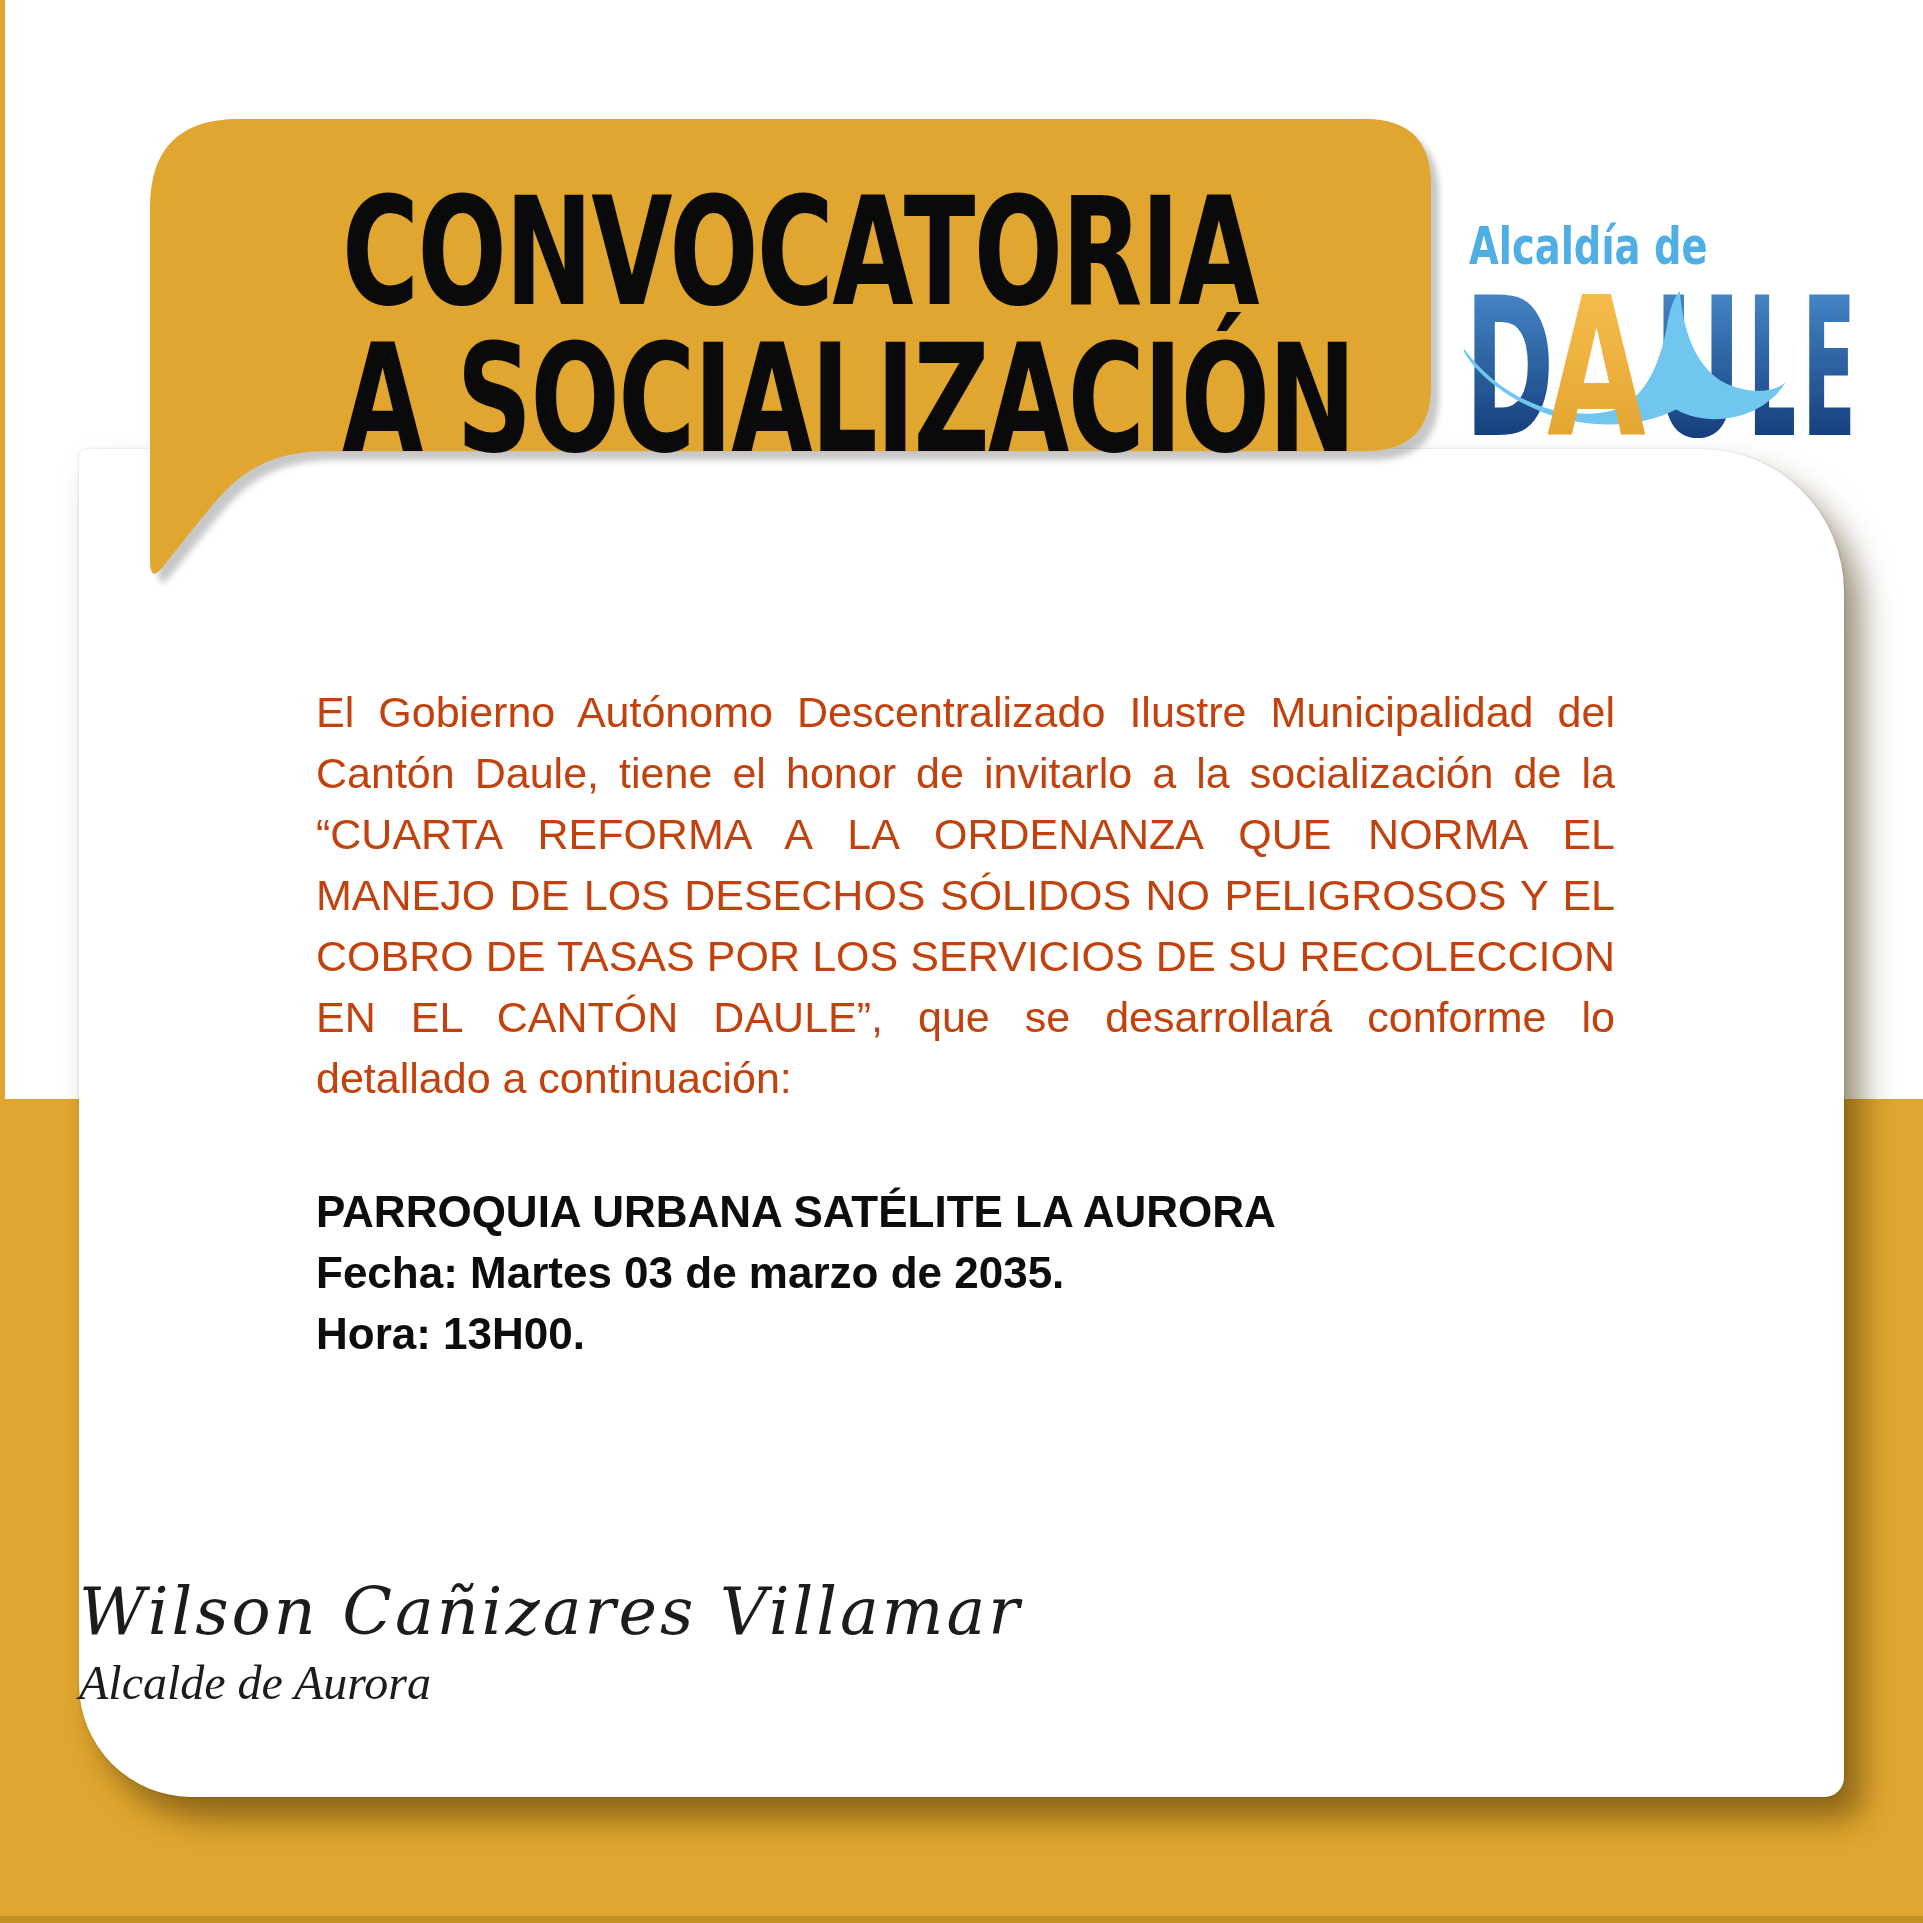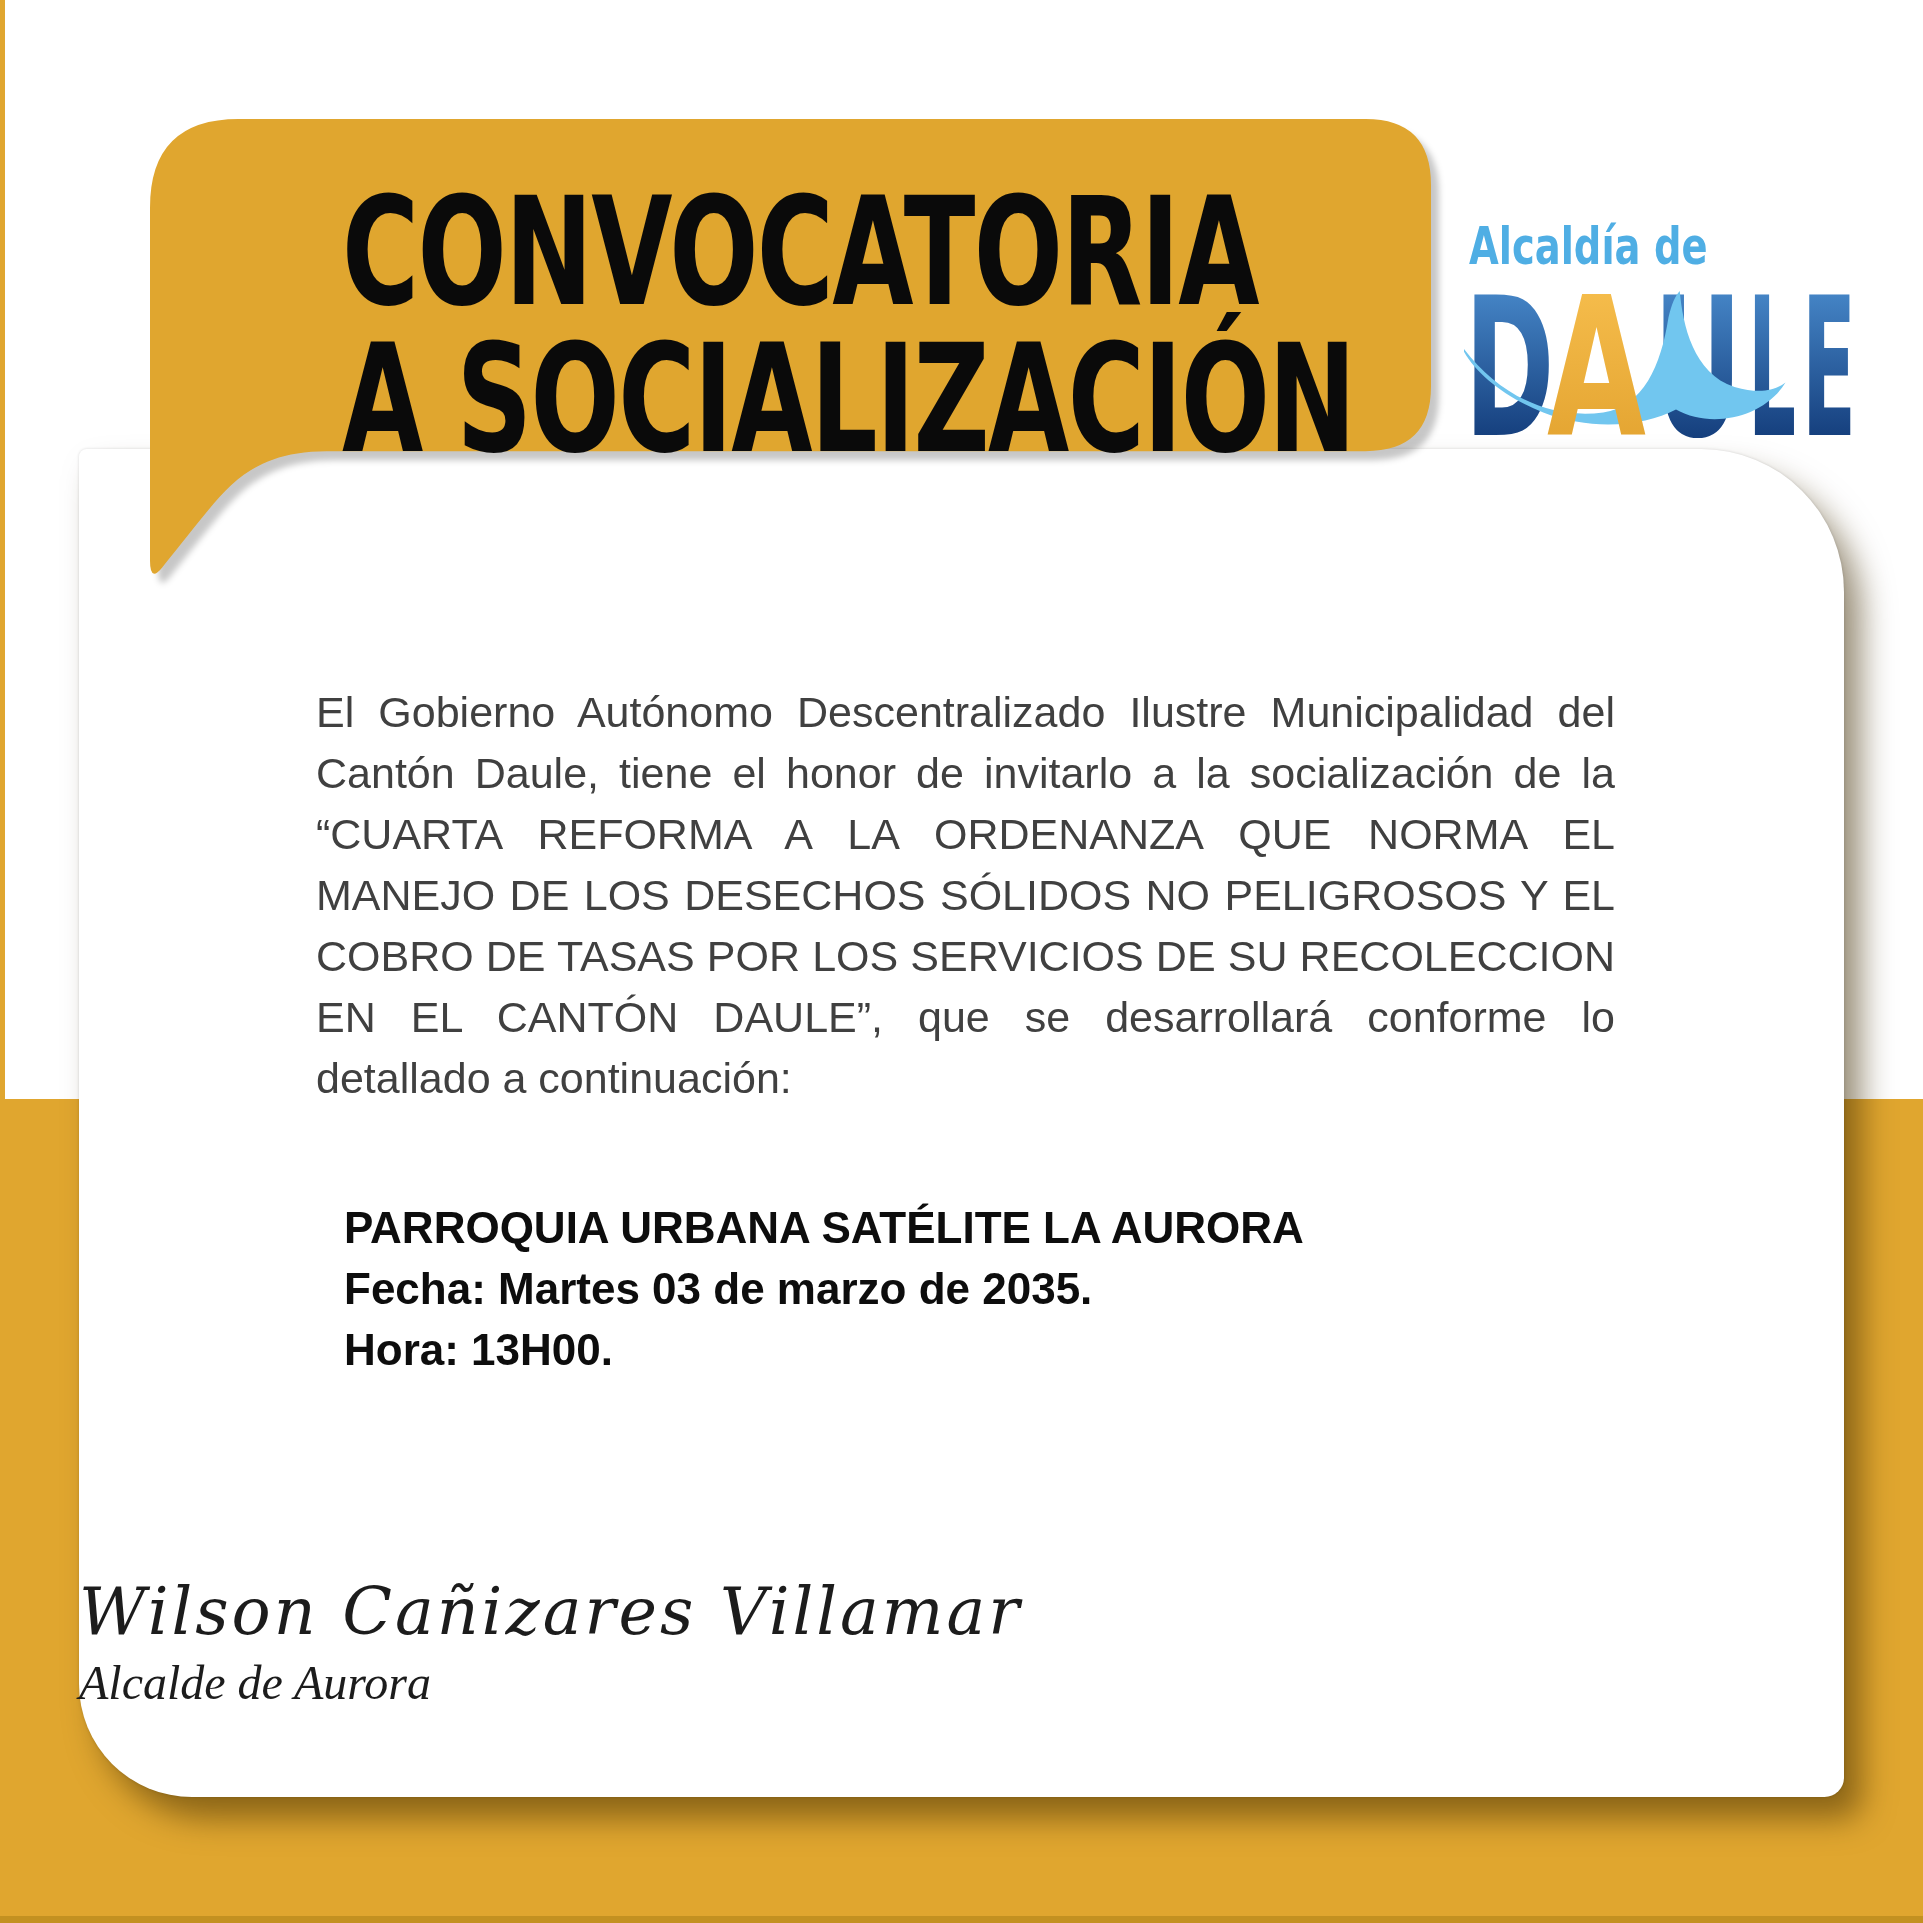--- a/index.html
+++ b/index.html
@@ -22,21 +22,21 @@
   .title{position:absolute;left:342px;top:179px;color:#0a0a0a;white-space:nowrap;
          font-family:"DejaVu Sans", sans-serif;font-weight:800;font-size:150px;line-height:147px;
          letter-spacing:-2.3px;transform:scaleX(0.70);transform-origin:0 0;}
 
   
   .logo-svg{position:absolute;left:1464px;top:216px;width:394px;height:225px;}
   .logo-svg text{font-family:"DejaVu Sans", sans-serif;font-weight:bold;}
 
   
   .body-par{position:absolute;left:316px;top:682px;width:1299px;
-            font-size:43px;line-height:61px;color:#404040;text-align:justify;}
+            font-size:43px;line-height:61px;color:#c2410c;text-align:justify;}
   .event{position:absolute;left:316px;top:1157px;width:1299px;
          font-size:44px;line-height:61px;color:#0d0d0d;font-weight:700;}
   .event .justify{text-align:justify;}
 
   
   .signature{position:absolute;left:79px;top:1571px;width:1765px;text-align:left;color:#1c1c1c;}
   .sig-name{font-family:"DejaVu Serif", serif;font-style:italic;font-weight:500;
             font-size:65px;letter-spacing:3px;line-height:83px;}
   .sig-role{font-family:"Liberation Serif", serif;font-style:italic;font-size:48px;line-height:60px;}
 </style>
@@ -45,21 +45,21 @@
 
 <div class="canvas">
 
   <div class="left-strip"></div>
   <div class="yellow-band"></div>
   <div class="bottom-edge"></div>
 
   <div class="card">
     <div class="body-par" style="position:absolute;left:237px;top:233px;">El Gobierno Autónomo Descentralizado Ilustre Municipalidad del Cantón Daule, tiene el honor de invitarlo a la socialización de la “CUARTA REFORMA A LA ORDENANZA QUE NORMA EL MANEJO DE LOS DESECHOS SÓLIDOS NO PELIGROSOS Y EL COBRO DE TASAS POR LOS SERVICIOS DE SU RECOLECCION EN EL CANTÓN DAULE”, que se desarrollará conforme lo detallado a continuación:</div>
 
-    <div class="event" style="position:absolute;left:237px;top:748px;margin-left:28px;">
+    <div class="event" style="position:absolute;left:237px;top:732px;">
       <div>PARROQUIA URBANA SATÉLITE LA AURORA</div>
       <div>Fecha: Martes 03 de marzo de 2035.</div>
       <div>Hora: 13H00.</div>
     </div>
 
     <div class="signature" style="position:absolute;left:0;top:1121px;width:1765px;">
       <div class="sig-name">Wilson Cañizares Villamar</div>
       <div class="sig-role">Alcalde de Aurora</div>
     </div>
   </div>

